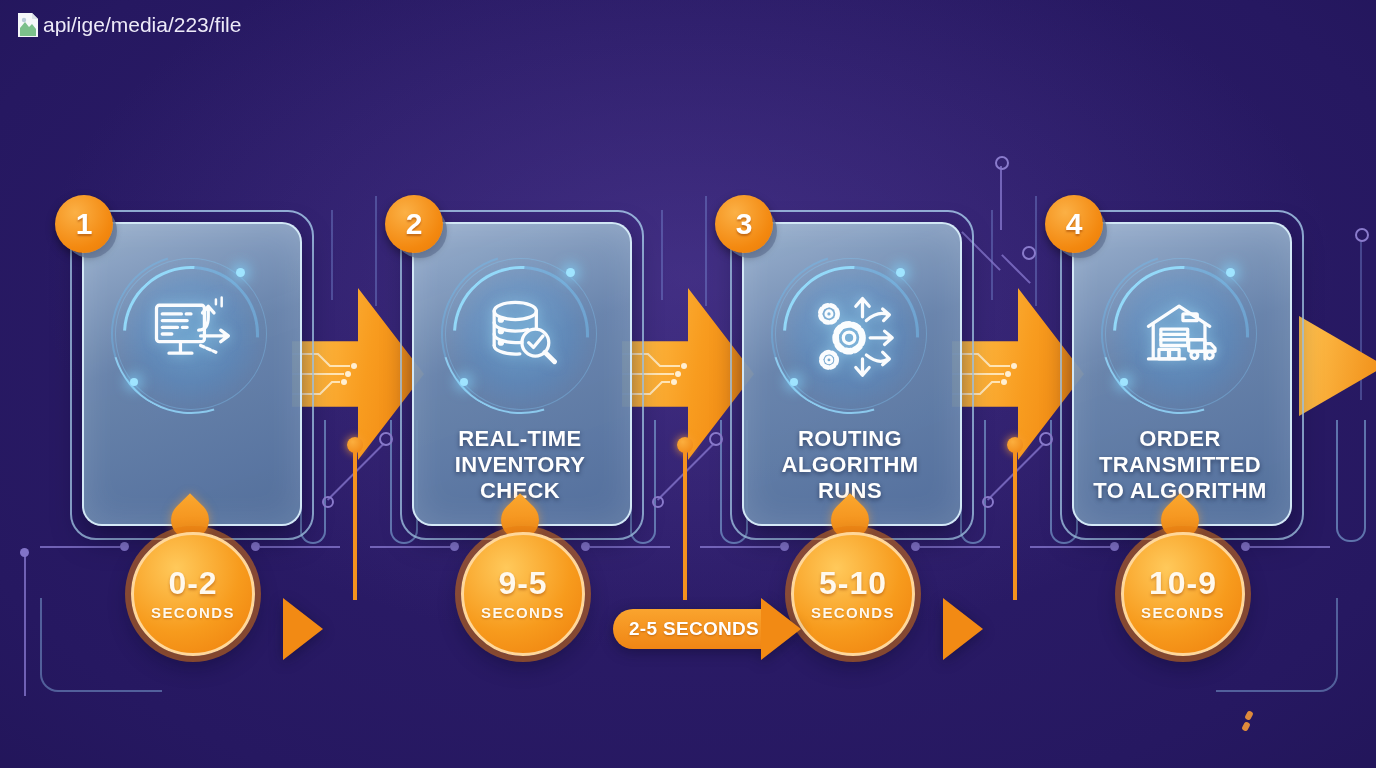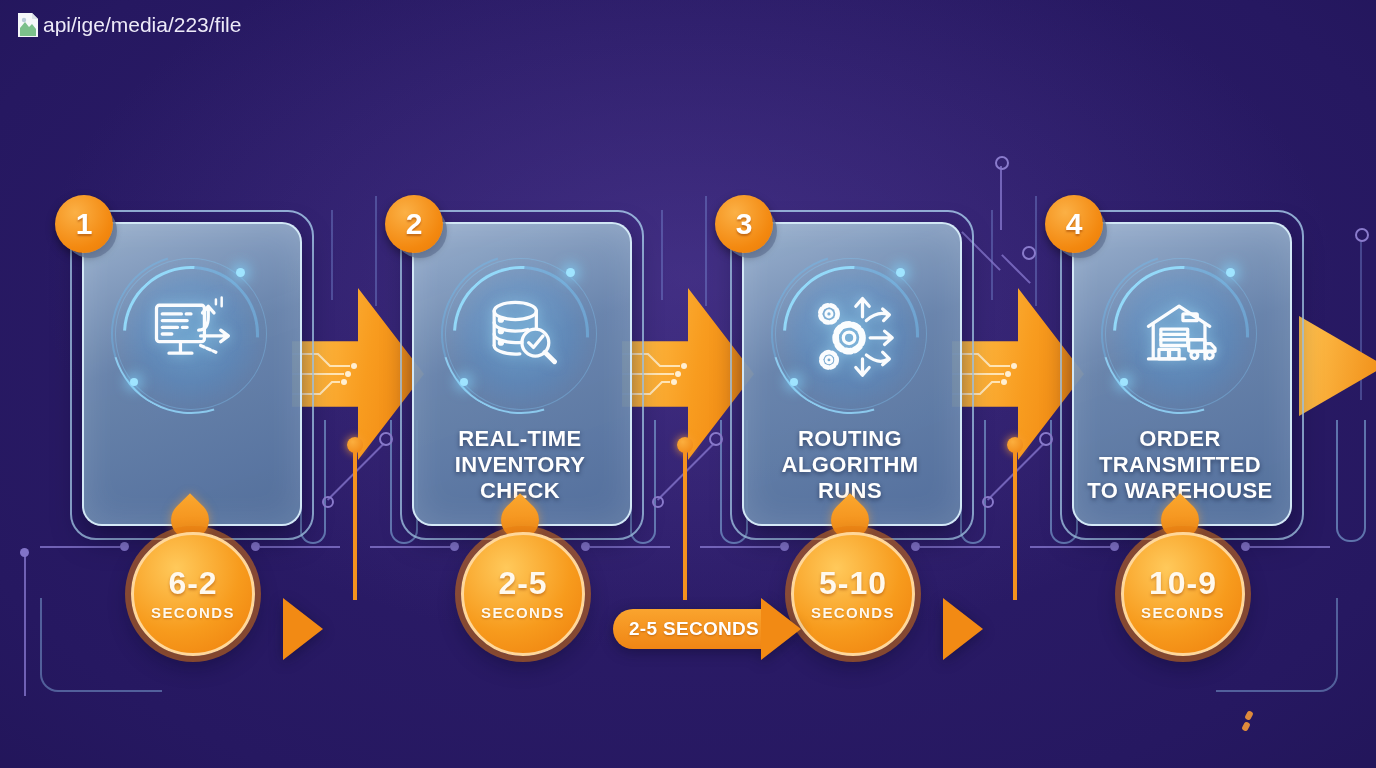--- a/index.html
+++ b/index.html
@@ -115,21 +115,21 @@
           <path d="M58 50 H86 M79 44 L87 50 L79 56"></path>
           <path d="M58 60 L74 67" stroke-dasharray="4 3"></path>
           <path d="M74 12 V17 M80 10 V19" stroke-width="2.6"></path>
         </g>
       </svg>
     </div>
     <div class="glow-dot" style="left:211px;top:268px;width:9px;height:9px"></div>
     <div class="glow-dot" style="left:105px;top:378px;width:8px;height:8px"></div>
     <div class="teardrop"></div>
     <div class="bubble">
-      <div class="bubble-value">6-2</div>
+      <div class="bubble-value">0-2</div>
       <div class="bubble-unit">SECONDS</div>
     </div>
   </div>
 
   <div class="step" style="left:355px">
     <div class="card-outline"></div>
     <div class="card"></div>
     <div class="badge">
         <span>2</span>
       </div>
@@ -150,21 +150,21 @@
         </g>
       </svg>
     </div>
     <div class="card-label">REAL-TIME
 INVENTORY
 CHECK</div>
     <div class="glow-dot" style="left:211px;top:268px;width:9px;height:9px"></div>
     <div class="glow-dot" style="left:105px;top:378px;width:8px;height:8px"></div>
     <div class="teardrop"></div>
     <div class="bubble">
-      <div class="bubble-value">2-5</div>
+      <div class="bubble-value">9-5</div>
       <div class="bubble-unit">SECONDS</div>
     </div>
   </div>
 
   <div class="step" style="left:685px">
     <div class="card-outline"></div>
     <div class="card"></div>
     <div class="badge">
         <span>3</span>
       </div>
@@ -217,21 +217,21 @@
           <rect x="36" y="64" width="10" height="10"></rect>
           <rect x="56" y="54" width="17" height="12" rx="1.5"></rect>
           <path d="M73 58 h6 l4.5 5 v3 h-10.5"></path>
           <circle cx="62" cy="70" r="3.6"></circle>
           <circle cx="78" cy="70" r="3.6"></circle>
         </g>
       </svg>
     </div>
     <div class="card-label">ORDER
 TRANSMITTED
-TO WAREHOUSE</div>
+TO ALGORITHM</div>
     <div class="glow-dot" style="left:211px;top:268px;width:9px;height:9px"></div>
     <div class="glow-dot" style="left:105px;top:378px;width:8px;height:8px"></div>
     <div class="teardrop"></div>
     <div class="bubble">
       <div class="bubble-value">10-9</div>
       <div class="bubble-unit">SECONDS</div>
     </div>
   </div>
 
   <div class="big-arrow" style="left:292px">

